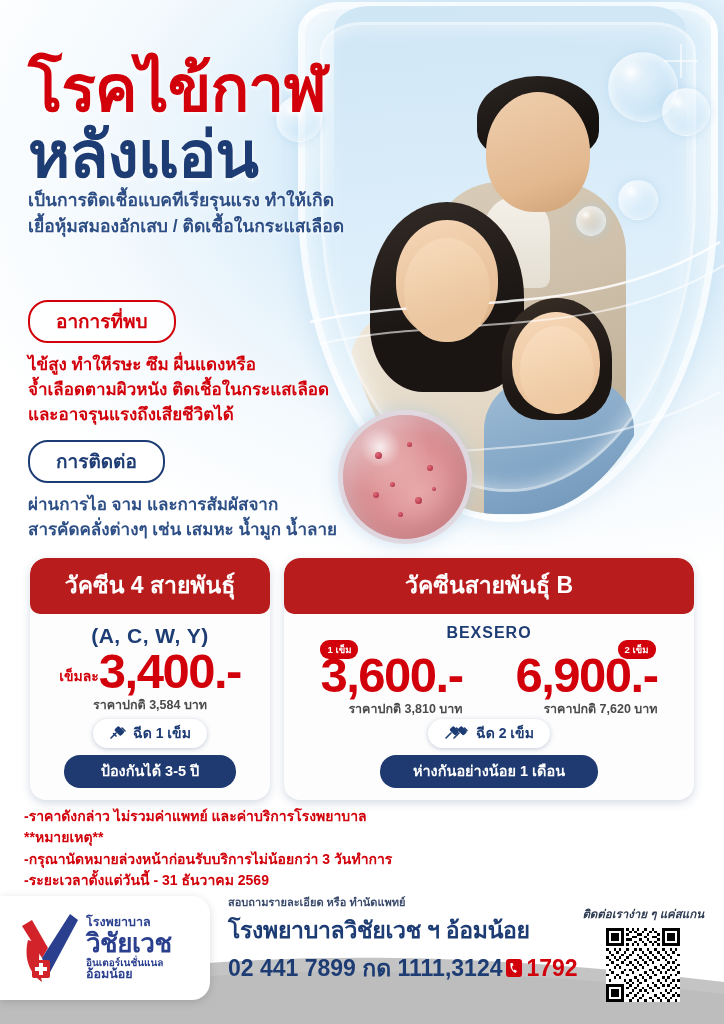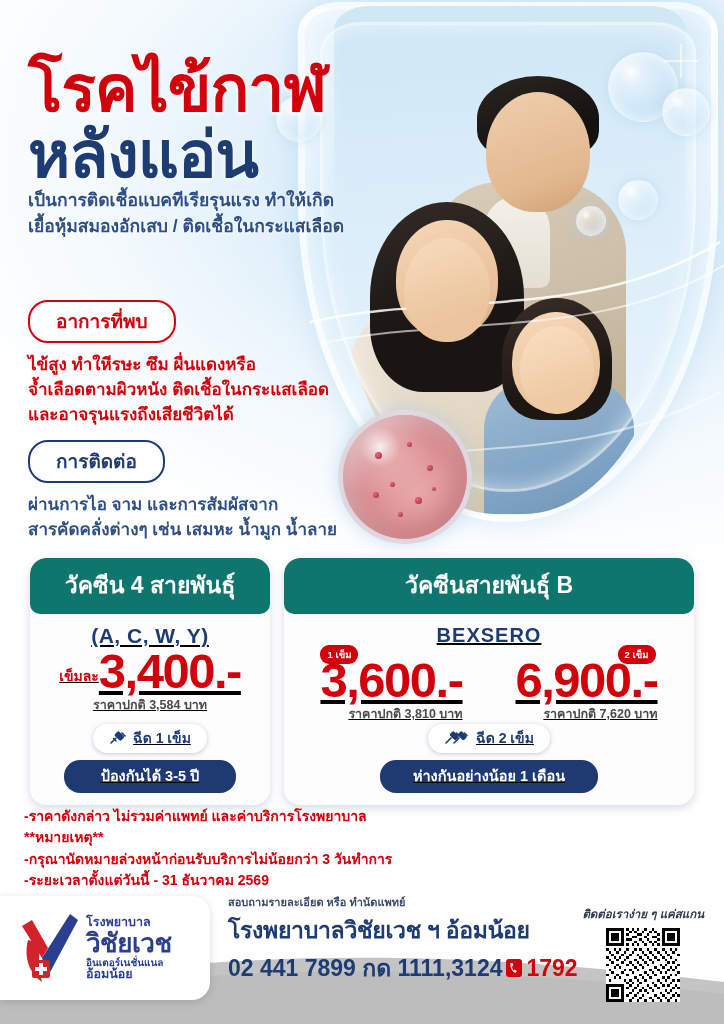--- a/index.html
+++ b/index.html
@@ -247,45 +247,44 @@
     border-radius: 16px;
     box-shadow: 0 3px 10px rgba(40,70,120,.20);
     overflow: hidden;
     display: flex;
     flex-direction: column;
   }
   .card-a { width: 240px; }
   .card-b { flex: 1; }
 
   .card-head {
-    background: #0f766e;
+    background: #b91c1c;
     color: #ffffff;
     text-align: center;
     font-size: 23px;
     font-weight: 700;
     padding: 9px 6px 11px;
     border-radius: 16px 16px 10px 10px;
   }
   .card-body {
     flex: 1;
     padding: 10px 10px 12px;
     display: flex;
     flex-direction: column;
     align-items: center;
-    text-decoration: underline;
   }
 
   .strain {
     font-size: 21px;
     font-weight: 700;
     color: #1d3c74;
     letter-spacing: .5px;
   }
   .brand {
-    font-size: 20px;
+    font-size: 16px;
     font-weight: 700;
     color: #1d3c74;
     letter-spacing: 1px;
   }
 
   .price-row-a {
     display: flex;
     align-items: flex-end;
     justify-content: center;
     margin-top: -2px;

